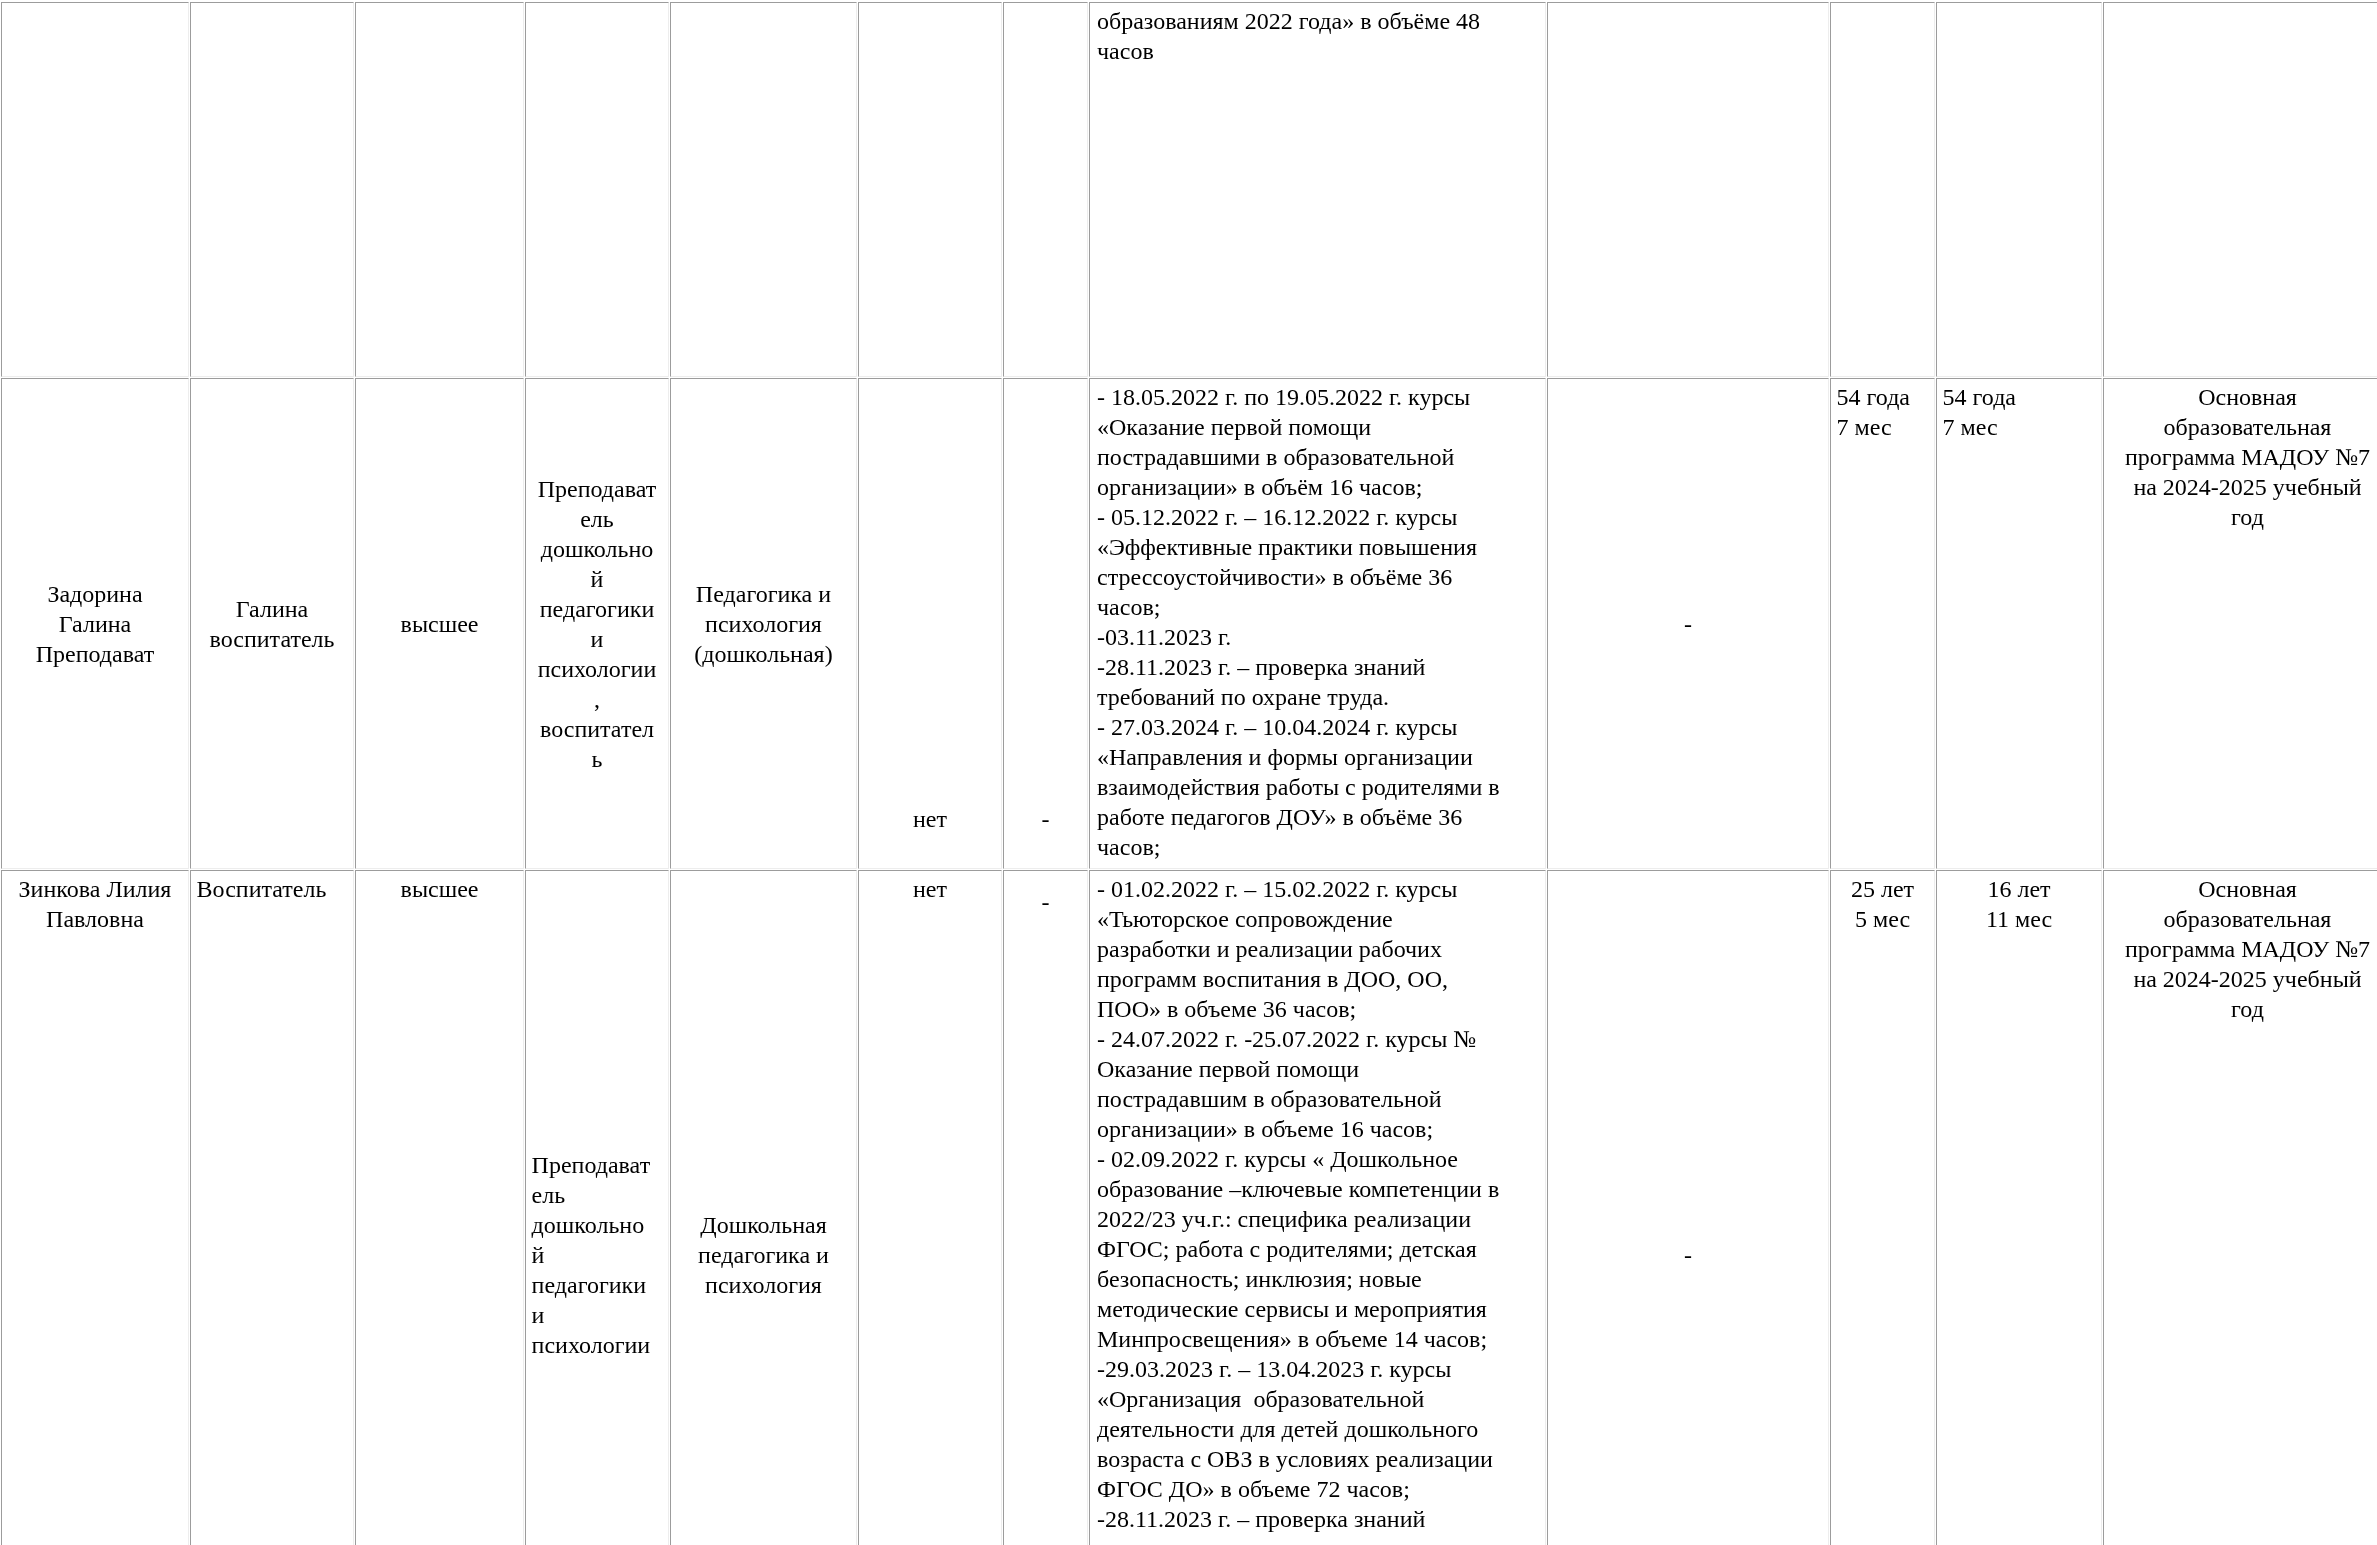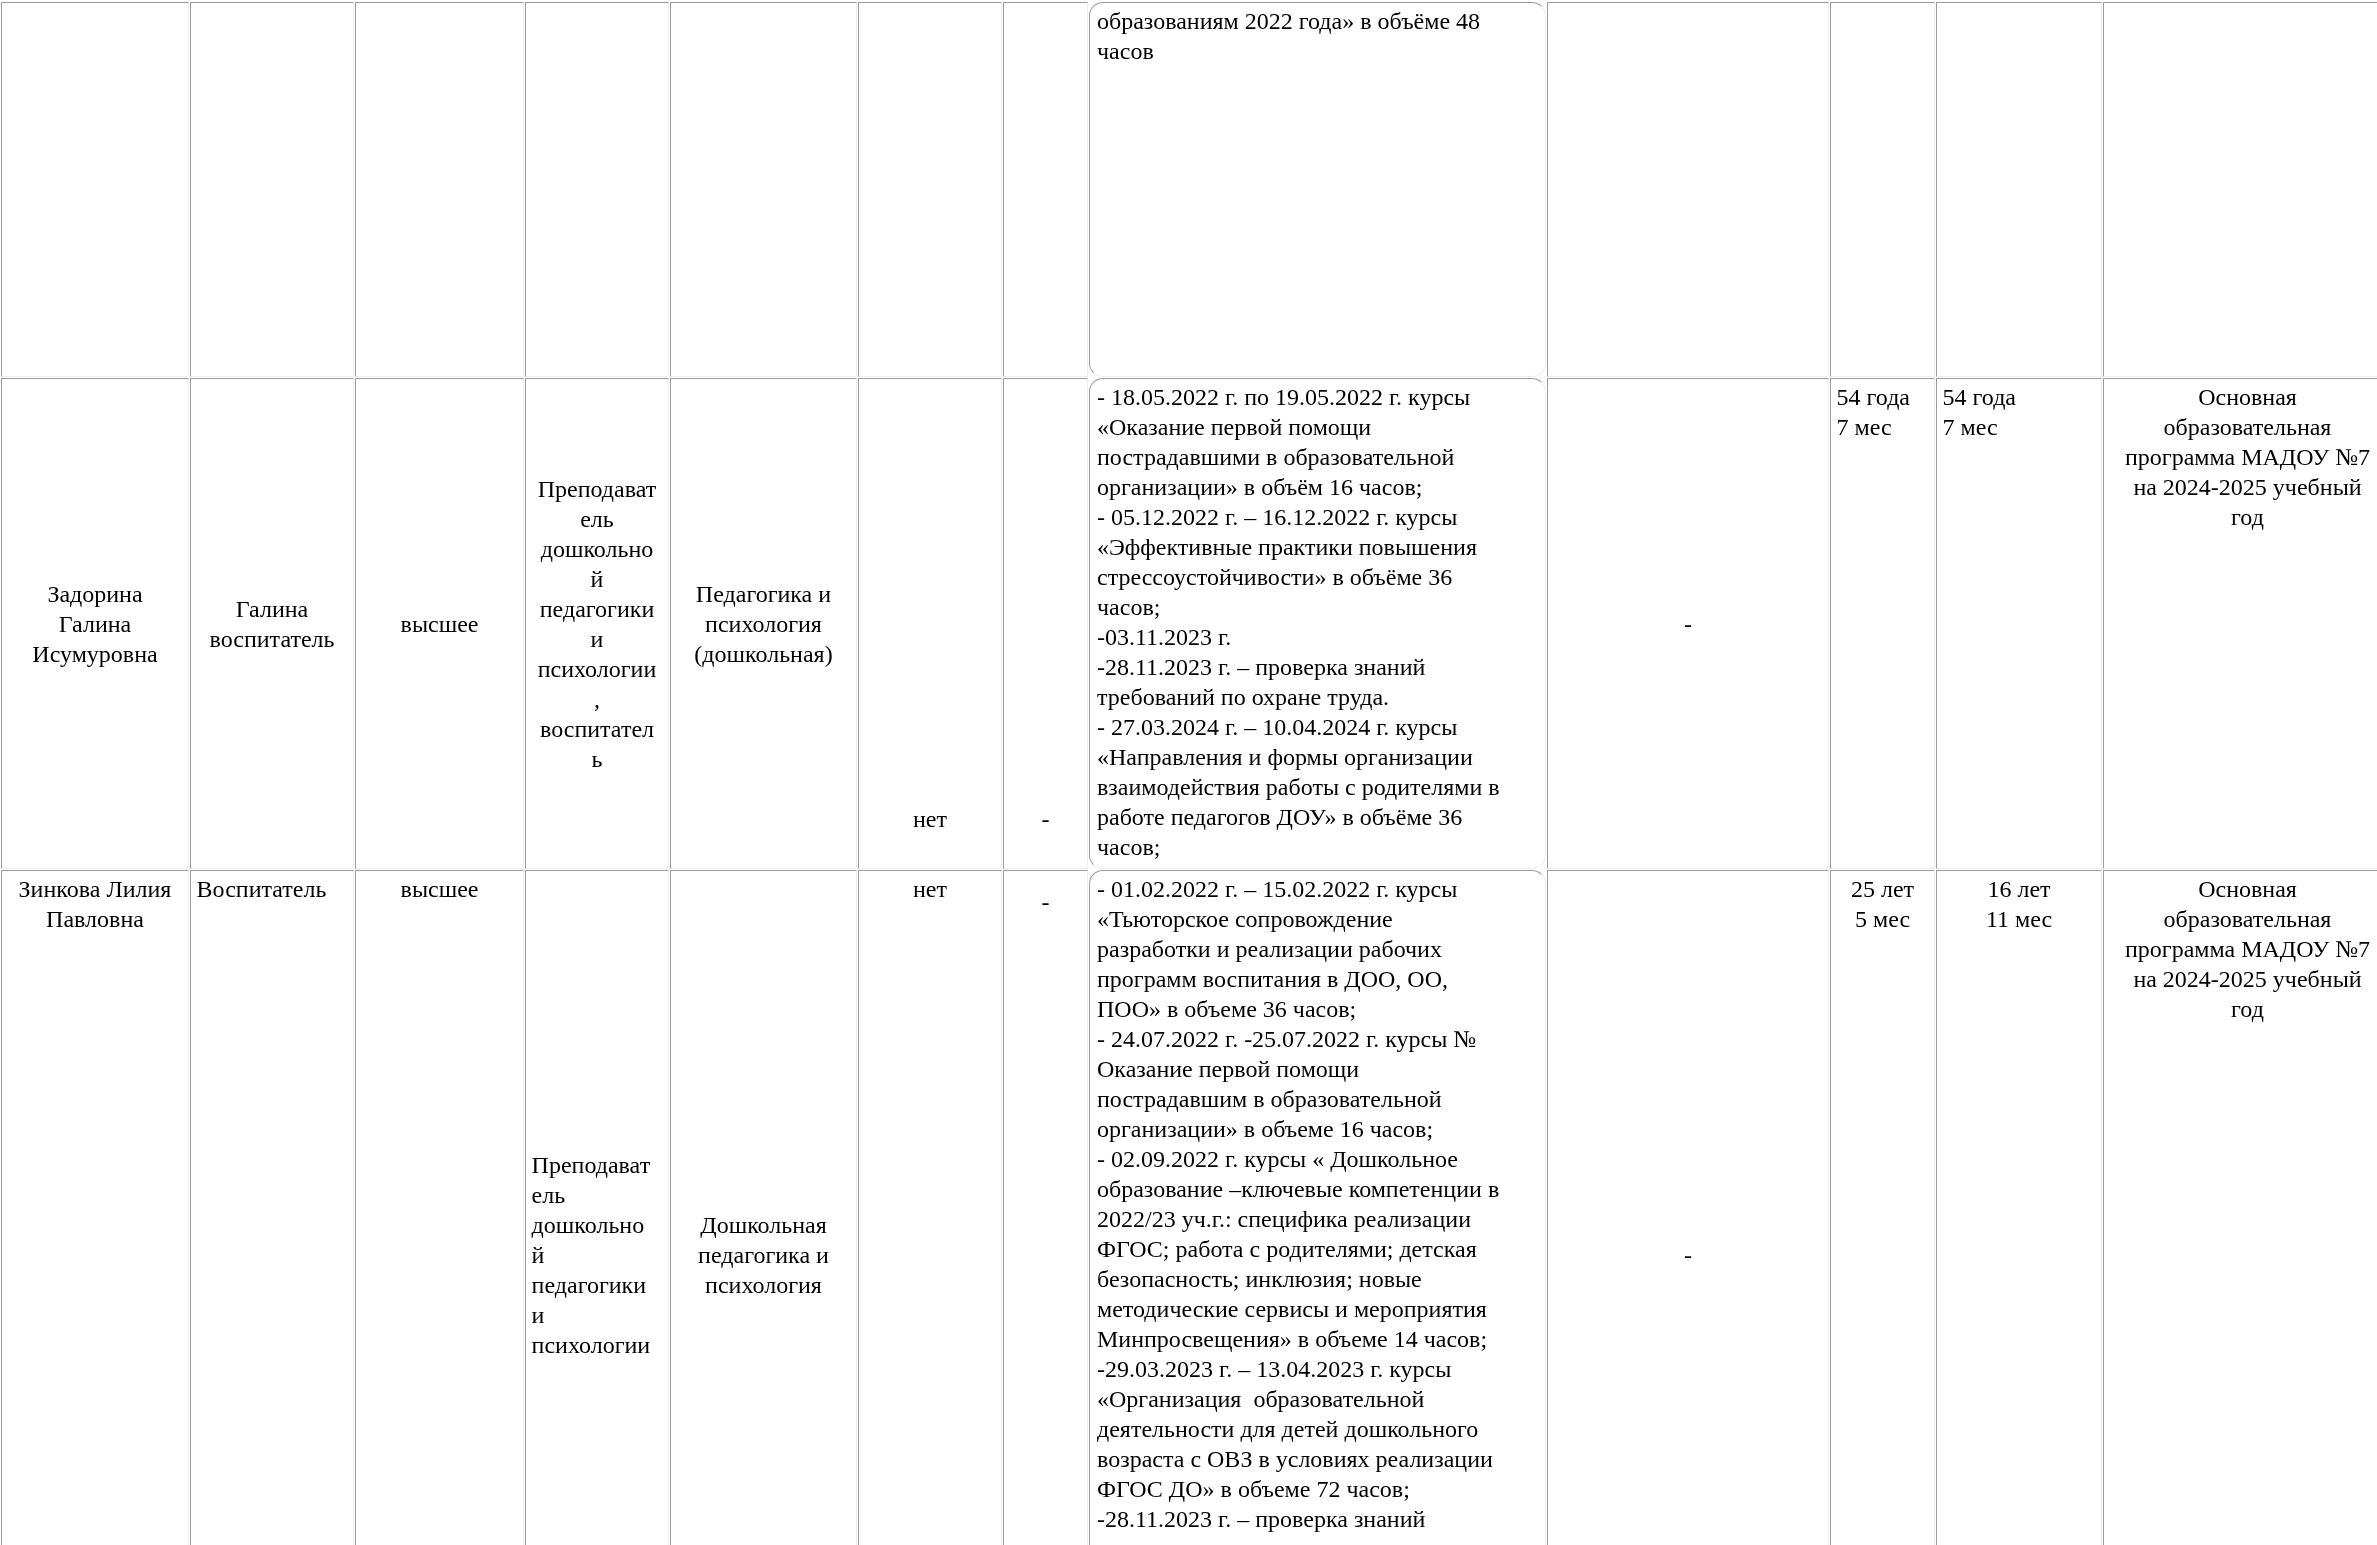--- a/index.html
+++ b/index.html
@@ -46,21 +46,21 @@
   tr.r1 { height: 375px; }
   tr.r2 { height: 491px; }
   tr.r3 { height: 769px; }
   .vt { vertical-align: top; }
   .vm { vertical-align: middle; }
   .vb { vertical-align: bottom; }
   .tc { text-align: center; }
   .tl { text-align: left; }
   .pb { padding-bottom: 34px; }
   .pt { padding-top: 15.4px; }
-  .courses { padding: 2.8px 4.2px 2.8px 7px; border-radius: 14px; }
+  .courses { padding: 2.8px 4.2px 2.8px 7px; }
 </style>
 </head>
 <body>
 
 <div class="page">
   <table class="staff">
     <colgroup>
       <col style="width:188px">
       <col style="width:164px">
       <col style="width:169px">
@@ -88,21 +88,21 @@
 часов</td>
       <td class="vt tc"></td>
       <td class="vt tl"></td>
       <td class="vt tl"></td>
       <td class="vt tc"></td>
     </tr>
 
     <tr class="r2">
       <td class="vm tc">Задорина
 Галина
-Исумуровна</td>
+Преподават</td>
       <td class="vm tc">Галина
 воспитатель</td>
       <td class="vm tc">высшее</td>
       <td class="vm tc">Преподават
 ель
 дошкольно
 й
 педагогики
 и
 психологии

